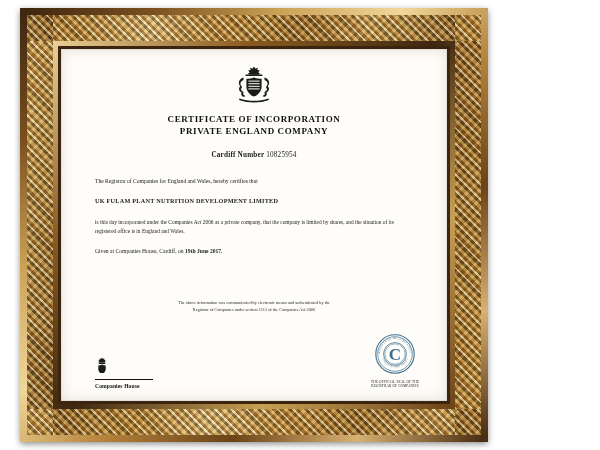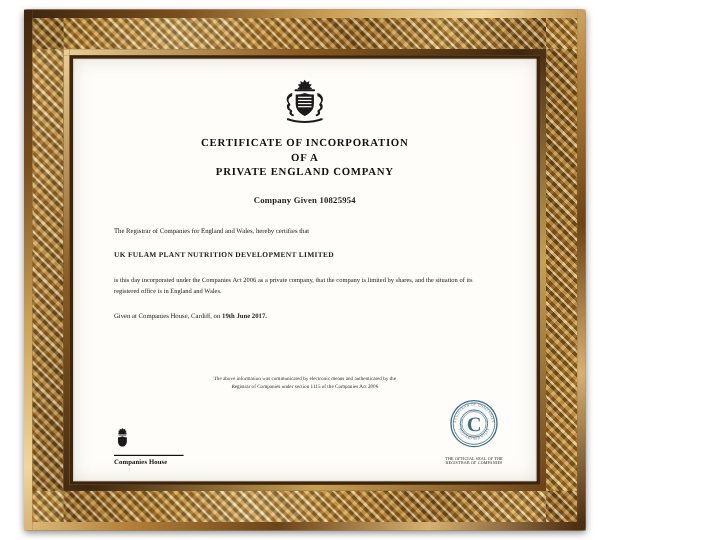--- a/index.html
+++ b/index.html
@@ -122,21 +122,21 @@
   }
   .cert-title div { white-space: nowrap; }
 
   .company-number {
     text-align: center;
     font-size: 7.2px;
     font-weight: bold;
     margin-bottom: 18px;
     letter-spacing: 0.2px;
   }
-  .company-number .num { font-weight: bold; }
+  .company-number .num { font-weight: normal; }
 
   .body-line {
     font-size: 5.6px;
     line-height: 1.5;
     margin-bottom: 11px;
     color: #1a1a1a;
   }
 
   .company-name {
     font-size: 6.2px;
@@ -251,26 +251,25 @@
           <rect x="16.4" y="15.6" width="11.2" height="1"></rect>
           <rect x="16.4" y="18.2" width="11.2" height="1"></rect>
           <rect x="16.4" y="20.8" width="11.2" height="1"></rect>
           <rect x="16.4" y="23.4" width="11.2" height="1"></rect>
         </g>
       </svg>
     </div>
 
     <div class="cert-title">
       <div>CERTIFICATE OF INCORPORATION</div>
-      <div>OF A</div>
       <div>PRIVATE ENGLAND COMPANY</div>
     </div>
 
     <div class="company-number">
-      <span>Company Given</span>
+      <span>Cardiff Number</span>
       <span class="num">10825954</span>
     </div>
 
     <div class="body-line">The Registrar of Companies for England and Wales, hereby certifies that</div>
 
     <div class="company-name">UK FULAM PLANT NUTRITION DEVELOPMENT LIMITED</div>
 
     <div class="para">is this day incorporated under the Companies Act 2006 as a private company, that the company is limited by shares, and the situation of its registered office is in England and Wales.</div>
 
     <div class="given">

